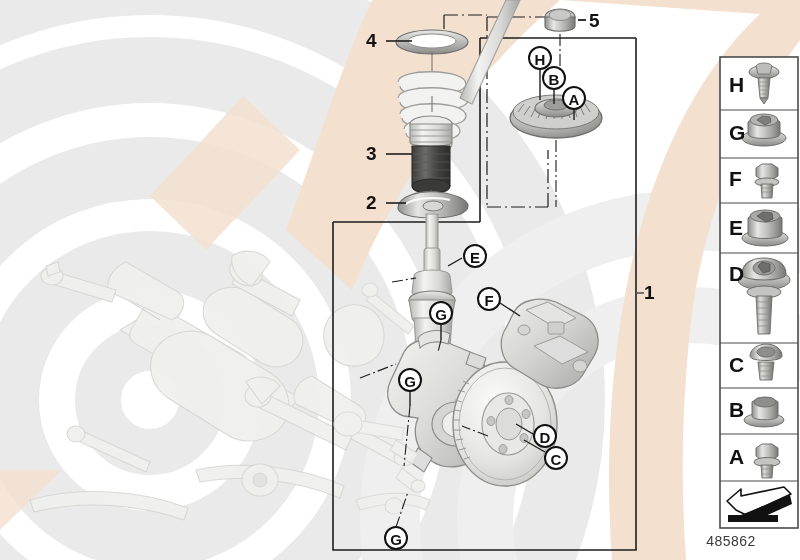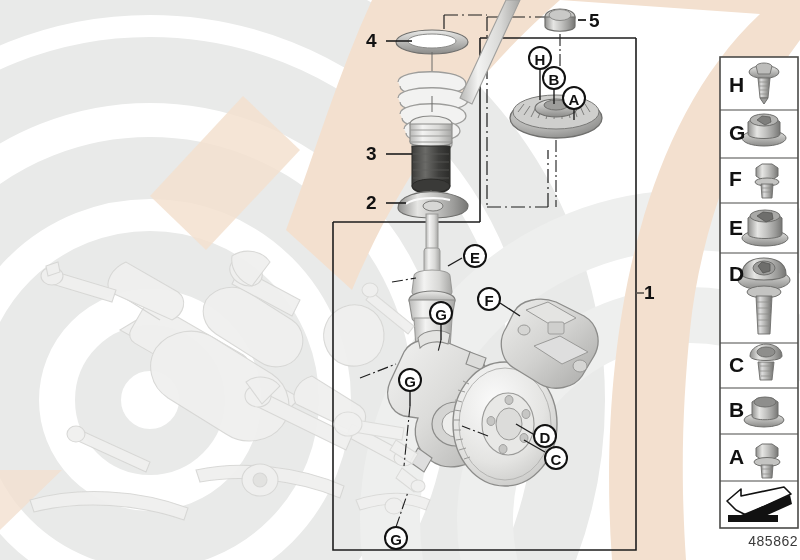--- a/index.html
+++ b/index.html
@@ -3,21 +3,21 @@
 <meta charset="utf-8">
 <style>
   html,body{margin:0;padding:0;background:#fff;}
   body{width:800px;height:560px;overflow:hidden;
        font-family:"Liberation Sans",sans-serif;}
   #stage{position:relative;width:800px;height:560px;background:#ffffff;}
   #stage svg{position:absolute;left:0;top:0;}
   .lbl{position:absolute;font-weight:bold;color:#111;
        font-family:"Liberation Sans",sans-serif;line-height:1;}
   .numlbl{font-size:19px;}
-  .partno{position:absolute;left:720px;top:533px;width:78px;text-align:right;
+  .partno{position:absolute;left:692px;top:533px;width:78px;text-align:center;
           font-size:14px;color:#3a3a3a;letter-spacing:.5px;}
 </style>
 </head>
 <body>
 
 <div id="stage">
 
 <svg width="800" height="560" viewBox="0 0 800 560">
   <defs>
     <clipPath id="clipAll">

